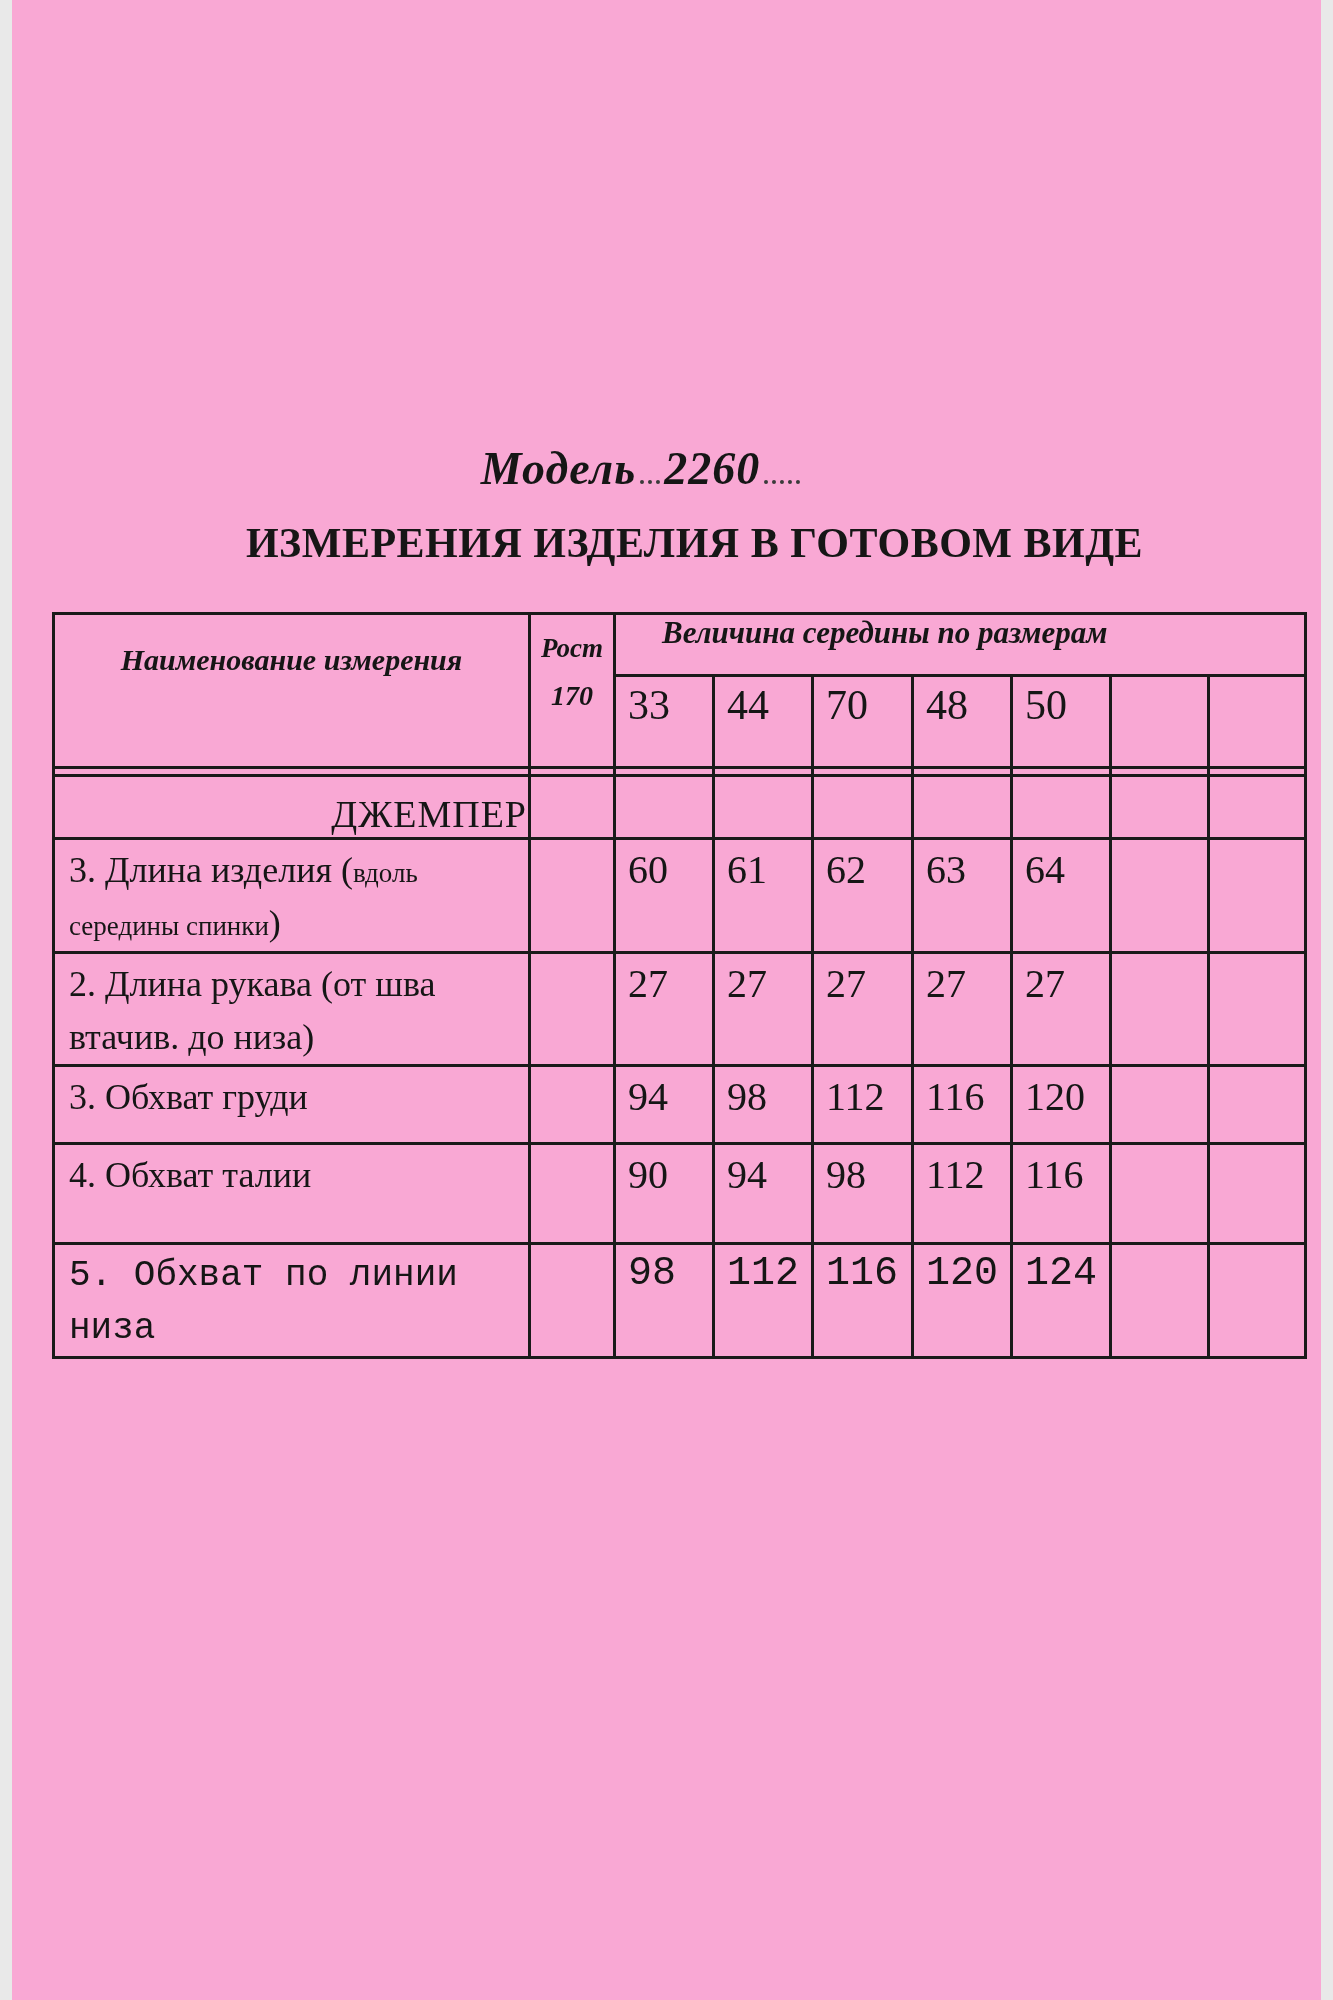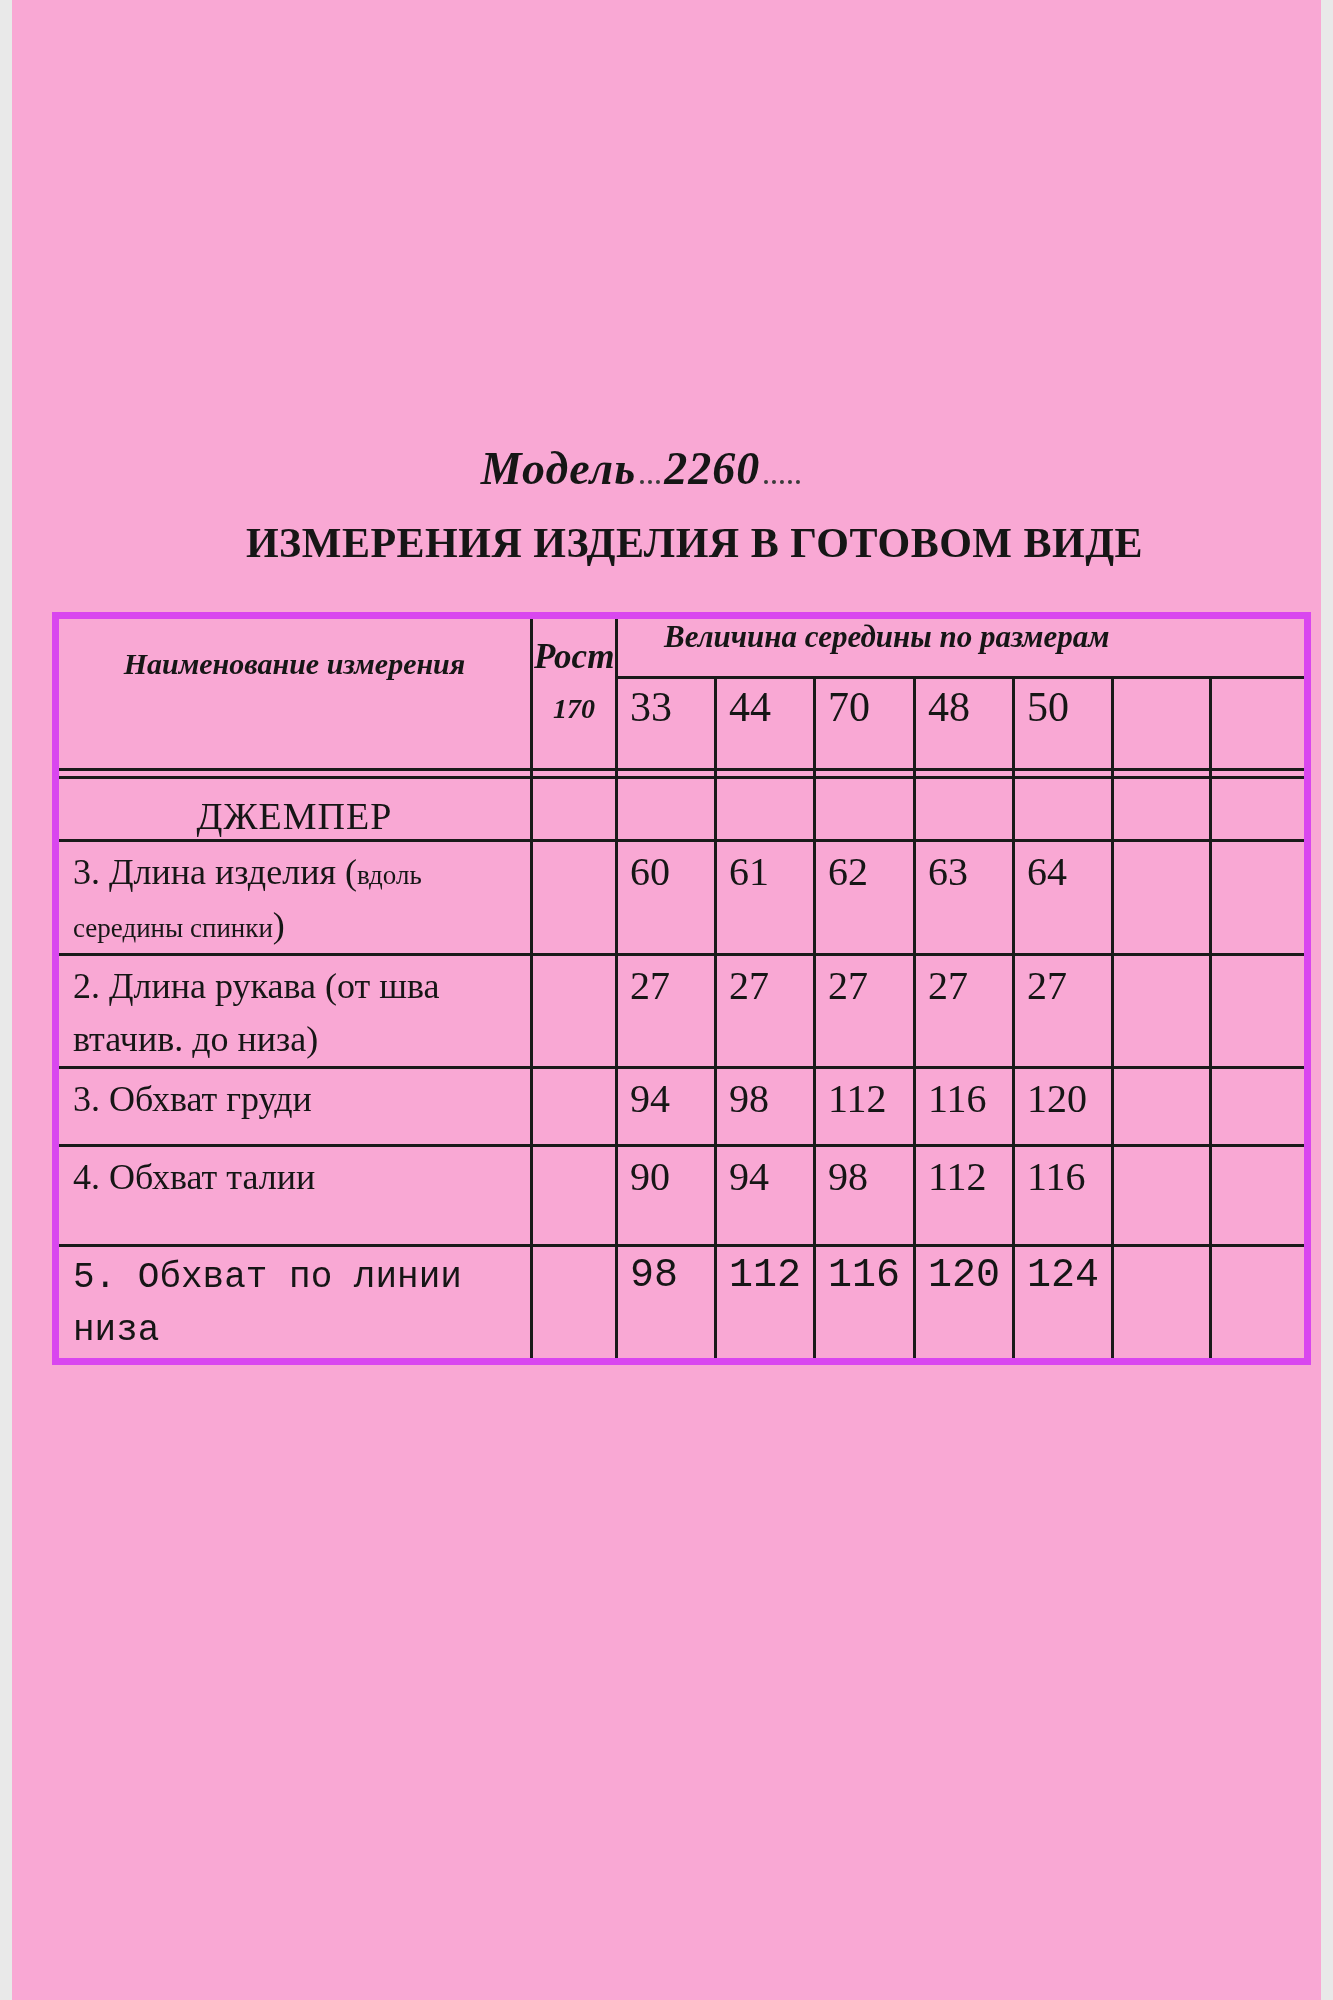--- a/index.html
+++ b/index.html
@@ -38,51 +38,51 @@
     letter-spacing:0.5px;
     margin:0;
     white-space:nowrap;
   }
   
   table.meas {
     position:absolute; top:612px; left:40px;
     width:1252px;
     border-collapse:collapse;
     table-layout:fixed;
-    border:7px solid #d946ef;
+    border:1px solid #d946ef;
   }
   table.meas td { border:3px solid #1a1a1a; vertical-align:top; overflow:hidden; }
   tr.hrowA { height:62px; }
   tr.hrowB { height:92px; }
   tr.thin-row { height:8px; }
   tr.section-row { height:44px; }
   tr.row-1 { height:96px; }
   tr.row-2 { height:92px; }
   tr.row-3 { height:78px; }
   tr.row-4 { height:100px; }
   tr.row-5 { height:84px;font-family:Liberation Mono, monospace; }
 
   td.name-head {
     font-style:italic; font-weight:bold; font-size:30px;
     text-align:center; padding-top:28px;
   }
   td.rost-head {
     font-style:italic; font-weight:bold;
     text-align:center; padding-top:18px;
   }
-  td.rost-head .rost-line1 { font-size:35px; }
+  td.rost-head .rost-line1 { font-size:27px; }
   td.rost-head .rost-line2 { font-size:28px; margin-top:16px; }
   td.span-head {
     font-style:italic; font-weight:bold; font-size:31px;
     vertical-align:middle;
     padding:0 0 6px 46px;
   }
   td.size-cell { font-size:42px; padding:4px 0 0 12px; }
   td.section-cell {
-    font-size:38px; text-align:center; letter-spacing:1px;
+    font-size:38px; text-align:right; letter-spacing:1px;
     padding-top:15px;
   }
   td.name-cell {
     font-size:36px; line-height:1.48;
     padding:4px 8px 0 14px;
   }
   td.name-cell .small { font-size:27px; }
   td.value-cell { font-size:40px; padding:6px 0 0 12px; }
 </style>
 </head>

